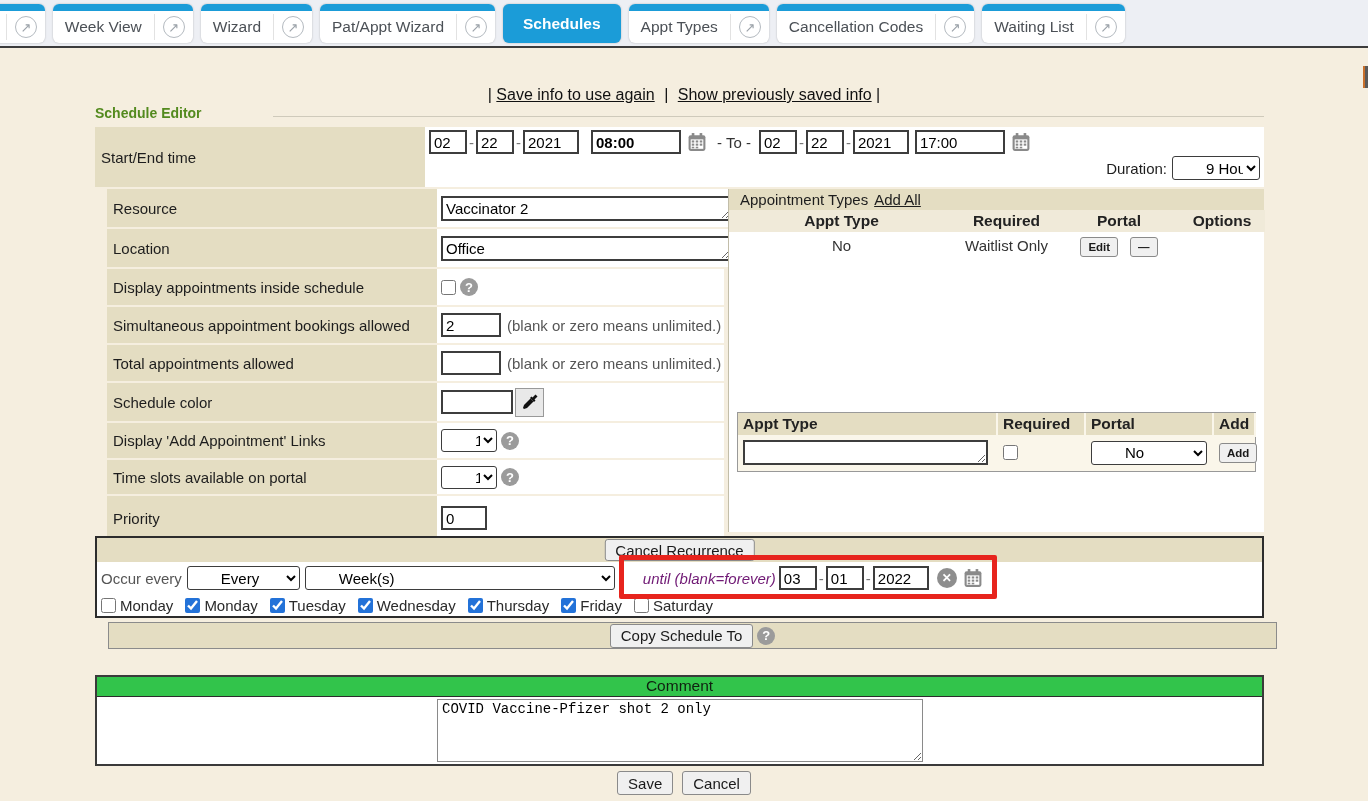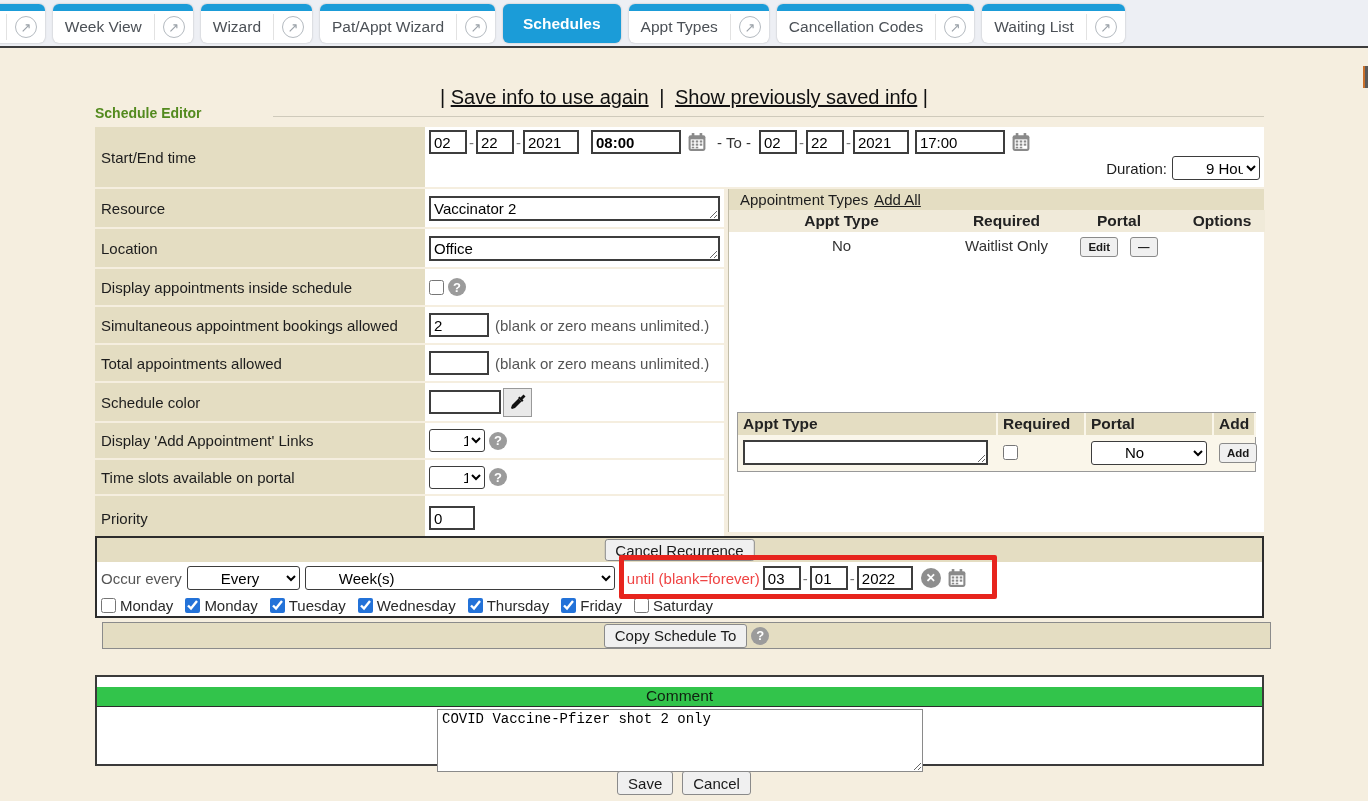--- a/index.html
+++ b/index.html
@@ -17,21 +17,21 @@
   .arrow-circle { width:22px; height:22px; border:1.5px solid #b4bac0; border-radius:50%; color:#9aa1a8;
                   font-size:13px; display:flex; align-items:center; justify-content:center; line-height:1; }
   .tab.active { background:#1b9cd8; padding-top:0; }
   .tab.active::before { display:none; }
   .tab.active .lbl { color:#fff; font-weight:bold; padding:0 20px; }
   .tab.partial { margin-left:-38px; }
 
   .scroll-thumb { position:absolute; right:0; top:66px; width:5px; height:22px; background:#5a5a5a; border-left:2px solid #c96f2a; }
 
   
-  .links-row { position:absolute; left:0; top:86px; width:100%; text-align:center; font-size:20px; color:#111; }
+  .links-row { position:absolute; left:0; top:86px; width:100%; text-align:center; font-size:16px; color:#111; }
   .links-row a { color:#111; text-decoration:underline; cursor:pointer; }
   .links-row .pipe { margin:0 5px; }
 
   
   .page-title { position:absolute; left:95px; top:105px; font-size:14px; font-weight:bold; color:#538a1e; }
   .legend-line { position:absolute; left:273px; top:116px; width:991px; height:1px; background:#cfcabb; }
 
   
   .lblcell { width:330px; background:#e4ddc2; color:#1d1d1d; padding:0 6px 0 6px; display:flex; align-items:center; flex:none; }
   .valcell { flex:1; background:#fff; display:flex; align-items:center; padding-left:4px; }
@@ -53,21 +53,21 @@
   .form-top .valcell { flex-direction:column; align-items:stretch; padding:3px 2px 2px 4px; }
   .dtline { display:flex; align-items:center; }
   .durline { display:flex; align-items:center; justify-content:flex-end; margin-top:2px; padding-right:2px; }
   .durline .dlabel { color:#1d1d1d; margin-right:5px; }
   .in-mm { width:38px; } .in-dd { width:38px; } .in-yy { width:56px; } .in-time { width:90px; }
   .to-label { color:#333; margin:0 8px 0 10px; }
 
   
   .form-main { position:absolute; left:95px; top:189px; width:1169px; display:flex; align-items:flex-start; }
   .left-col { width:629px; flex:none; display:flex; flex-direction:column; }
-  .frow { display:flex; margin-bottom:2px; }
+  .frow { display:flex; margin-bottom:2px;margin-left:12px; }
   .frow .valcell { padding-left:4px; }
   .r-resource,.r-location { height:38px; }
   .r-check { height:36px; }
   .r-sim,.r-total { height:36px; }
   .r-color { height:38px; }
   .r-links { height:35px; }
   .r-slots { height:34px; }
   .r-priority { height:44px; margin-bottom:0; }
   .in-small { width:60px; height:22px; }
   .in-priority { width:46px; height:22px; font-family:"Liberation Mono","DejaVu Sans Mono",monospace; }
@@ -94,36 +94,36 @@
   .at-select { width:116px; }
 
   
   .recurrence { position:absolute; left:95px; top:536px; width:1169px; height:82px; border:2px solid #2c2c2c; background:#fff; }
   .rec-bar { height:24px; background:#e4ddc2; position:relative; }
   .rec-bar .btn { position:absolute; left:50%; transform:translateX(-50%); top:1px; height:22px; }
   .rec-row { height:32px; display:flex; align-items:center; padding-left:4px; }
   .rec-row .gray { color:#555; }
   .sel-every { width:113px; margin-left:5px; }
   .sel-unit { width:310px; margin-left:5px; }
-  .until-label { margin-left:12px; color:#ef4444; }
+  .until-label { margin-left:28px; color:#701a75;font-style:italic; }
   .clear-icon { width:20px; height:20px; border-radius:50%; background:#8e8e8e; color:#fff; font-size:12px; font-weight:bold;
                 display:inline-flex; align-items:center; justify-content:center; margin-left:8px; cursor:pointer; flex:none; }
   .days-row { height:22px; display:flex; align-items:center; padding-left:4px; gap:4px; }
   .day-item { display:flex; align-items:center; gap:4px; margin-right:8px; color:#2a2a2a; cursor:pointer; }
 
   .redbox { position:absolute; left:619px; top:555px; width:378px; height:44px; border:5px solid #e7241d; border-radius:2px;
             z-index:20; pointer-events:none; }
 
   
-  .copybar { position:absolute; left:102px; top:622px; width:1169px; height:27px; background:#e4ddc2; border:1px solid #8b8b8b;
+  .copybar { position:absolute; left:108px; top:622px; width:1169px; height:27px; background:#e4ddc2; border:1px solid #8b8b8b;
              display:flex; align-items:center; justify-content:center; }
 
   
   .comment-box { position:absolute; left:95px; top:675px; width:1169px; height:91px; border:2px solid #3a3a3a; background:#fff; }
-  .comment-head { height:20px; background:#32c44b; border-bottom:1px solid #2c2c2c; text-align:center; font-size:15.5px; color:#102010;margin-top:10px; }
+  .comment-head { height:20px; background:#32c44b; border-bottom:1px solid #2c2c2c; text-align:center; font-size:15.5px; color:#102010; }
   .comment-body { padding-left:340px; padding-top:2px; }
   .comment-ta { width:486px; height:63px; border:1px solid #8a8a8a; font-family:"Liberation Mono","DejaVu Sans Mono",monospace;
                 font-size:14px; padding:1px 4px; resize:both; }
 
   
   .actions { position:absolute; left:0; top:771px; width:100%; display:flex; justify-content:center; gap:9px; }
 </style>
 </head>
 <body>
 

